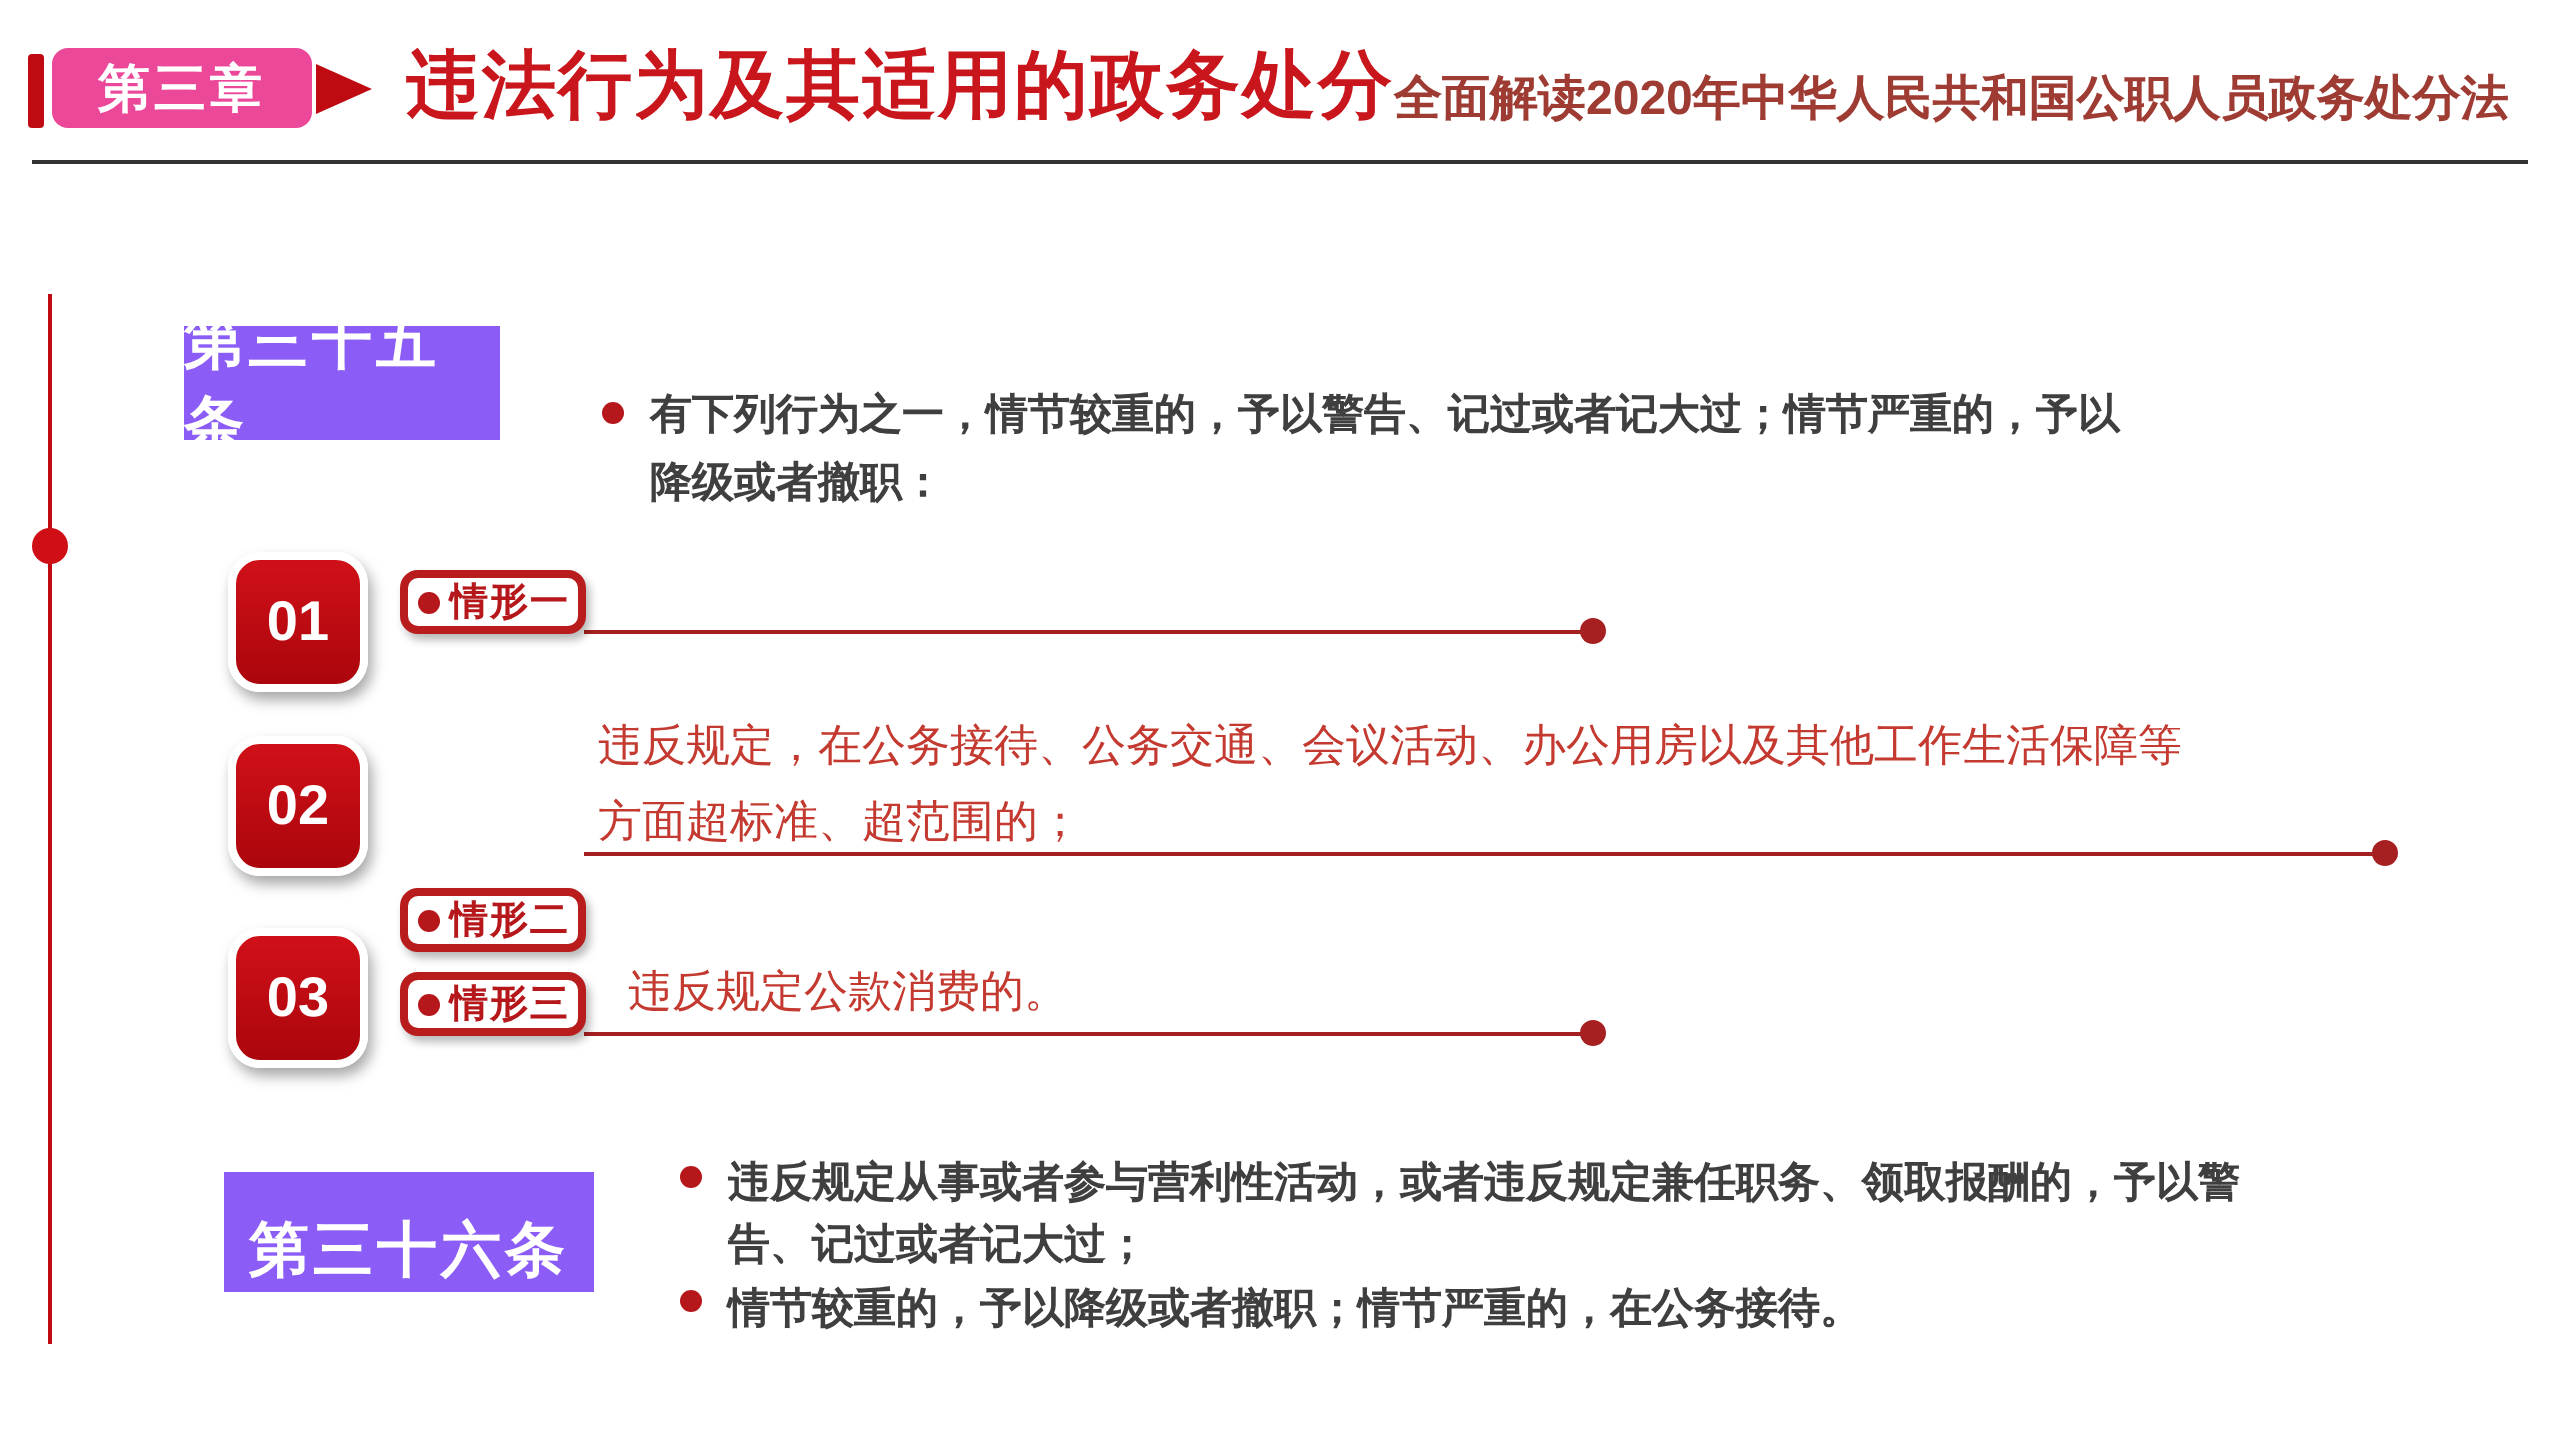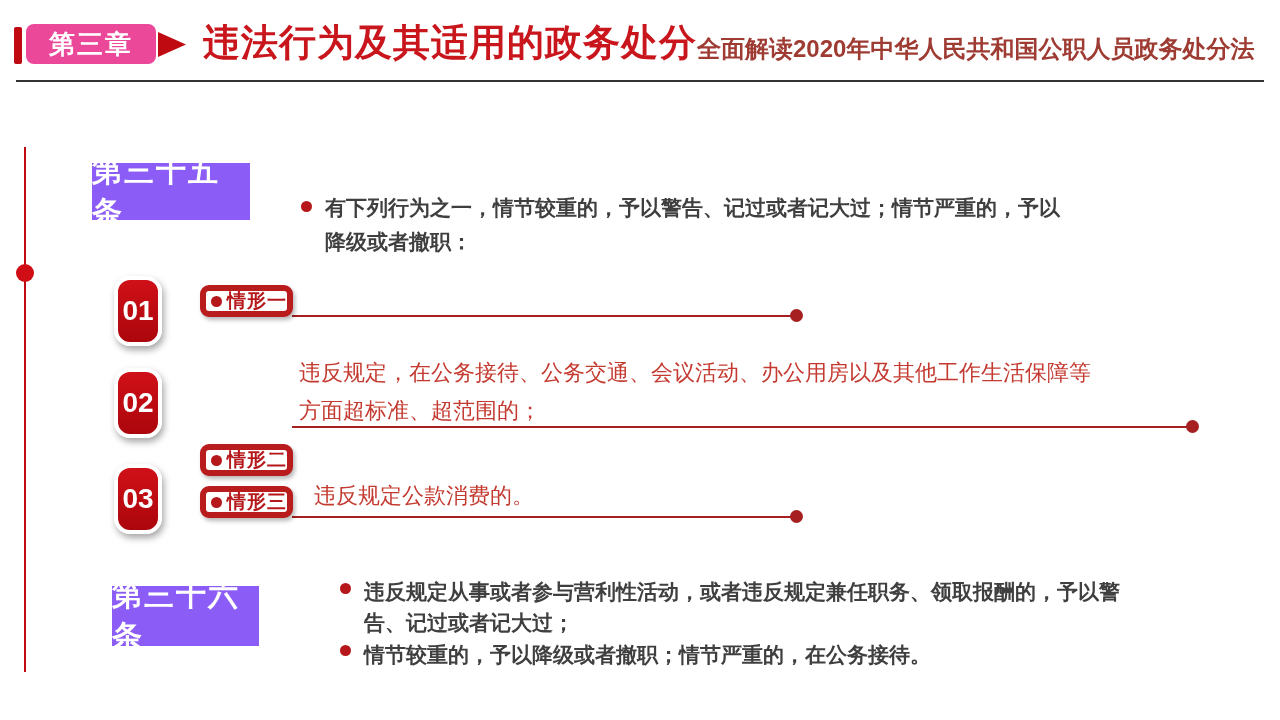--- a/index.html
+++ b/index.html
@@ -27,42 +27,42 @@
   .header-divider{position:absolute;left:16px;top:80px;width:1248px;height:2px;background:#333333;}
   
   .timeline-line{position:absolute;left:24px;top:147px;width:2px;height:525px;background:#c00a12;}
   .timeline-dot{position:absolute;left:16px;top:264px;width:18px;height:18px;border-radius:50%;background:#cf0e15;}
   
   .article-box{
     position:absolute;background:#8b5cf6;color:#ffffff;font-weight:bold;font-size:30px;letter-spacing:2px;
     display:flex;align-items:center;justify-content:center;
   }
   .a35-box{left:92px;top:163px;width:158px;height:57px;}
-  .a36-box{left:112px;top:586px;width:147px;height:60px;}
+  .a36-box{left:112px;top:586px;width:185px;height:60px;align-items:flex-end;}
   
   .bullet-dot{position:absolute;width:11px;height:11px;border-radius:50%;background:#b5171a;}
   .body-text{position:absolute;color:#3f3f3f;font-size:21px;line-height:32px;font-weight:bold;}
   .intro-text{left:325px;top:191px;width:750px;line-height:34px;}
   .b1-dot{left:340px;top:583px;}
   .b2-dot{left:340px;top:645px;}
   .intro-dot{left:301px;top:201px;}
   .a36-text-1{left:364px;top:576px;width:765px;line-height:31px;}
   .a36-text-2{left:364px;top:639px;width:820px;line-height:31px;}
   
   .num-square{
-    position:absolute;left:114px;width:48px;height:70px;box-sizing:border-box;
+    position:absolute;left:114px;width:70px;height:70px;box-sizing:border-box;
     background:linear-gradient(180deg,#d01018 0%,#ab060c 100%);
     border:4px solid #ffffff;border-radius:16px;
     box-shadow:2px 4px 7px rgba(0,0,0,0.35);
     display:flex;align-items:center;justify-content:center;color:#fff;font-size:28px;font-weight:bold;
   }
   .sq-1{top:276px;} .sq-2{top:368px;} .sq-3{top:464px;}
   .case-tag{
     position:absolute;left:200px;width:93px;height:32px;box-sizing:border-box;background:#ffffff;
-    border:6px solid #b91c1c;border-radius:9px;box-shadow:2px 3px 4px rgba(0,0,0,0.28);
+    border:4px solid #b91c1c;border-radius:9px;box-shadow:2px 3px 4px rgba(0,0,0,0.28);
     display:flex;align-items:center;gap:5px;padding-left:5px;z-index:2;
   }
   .tag-1{top:285px;} .tag-2{top:396px;margin-top:48px;} .tag-3{top:486px;}
   .tag-dot{width:11px;height:11px;border-radius:50%;background:#b5171a;flex:0 0 auto;}
   .tag-label{color:#b5171a;font-weight:bold;font-size:19px;letter-spacing:1px;}
   .connector{position:absolute;height:2px;background:#a62021;z-index:1;}
   .conn-1{left:292px;top:315px;width:504px;}
   .conn-2{left:292px;top:426px;width:900px;}
   .conn-3{left:292px;top:516px;width:504px;}
   .connector-dot{position:absolute;width:13px;height:13px;border-radius:50%;background:#a62021;z-index:1;}

